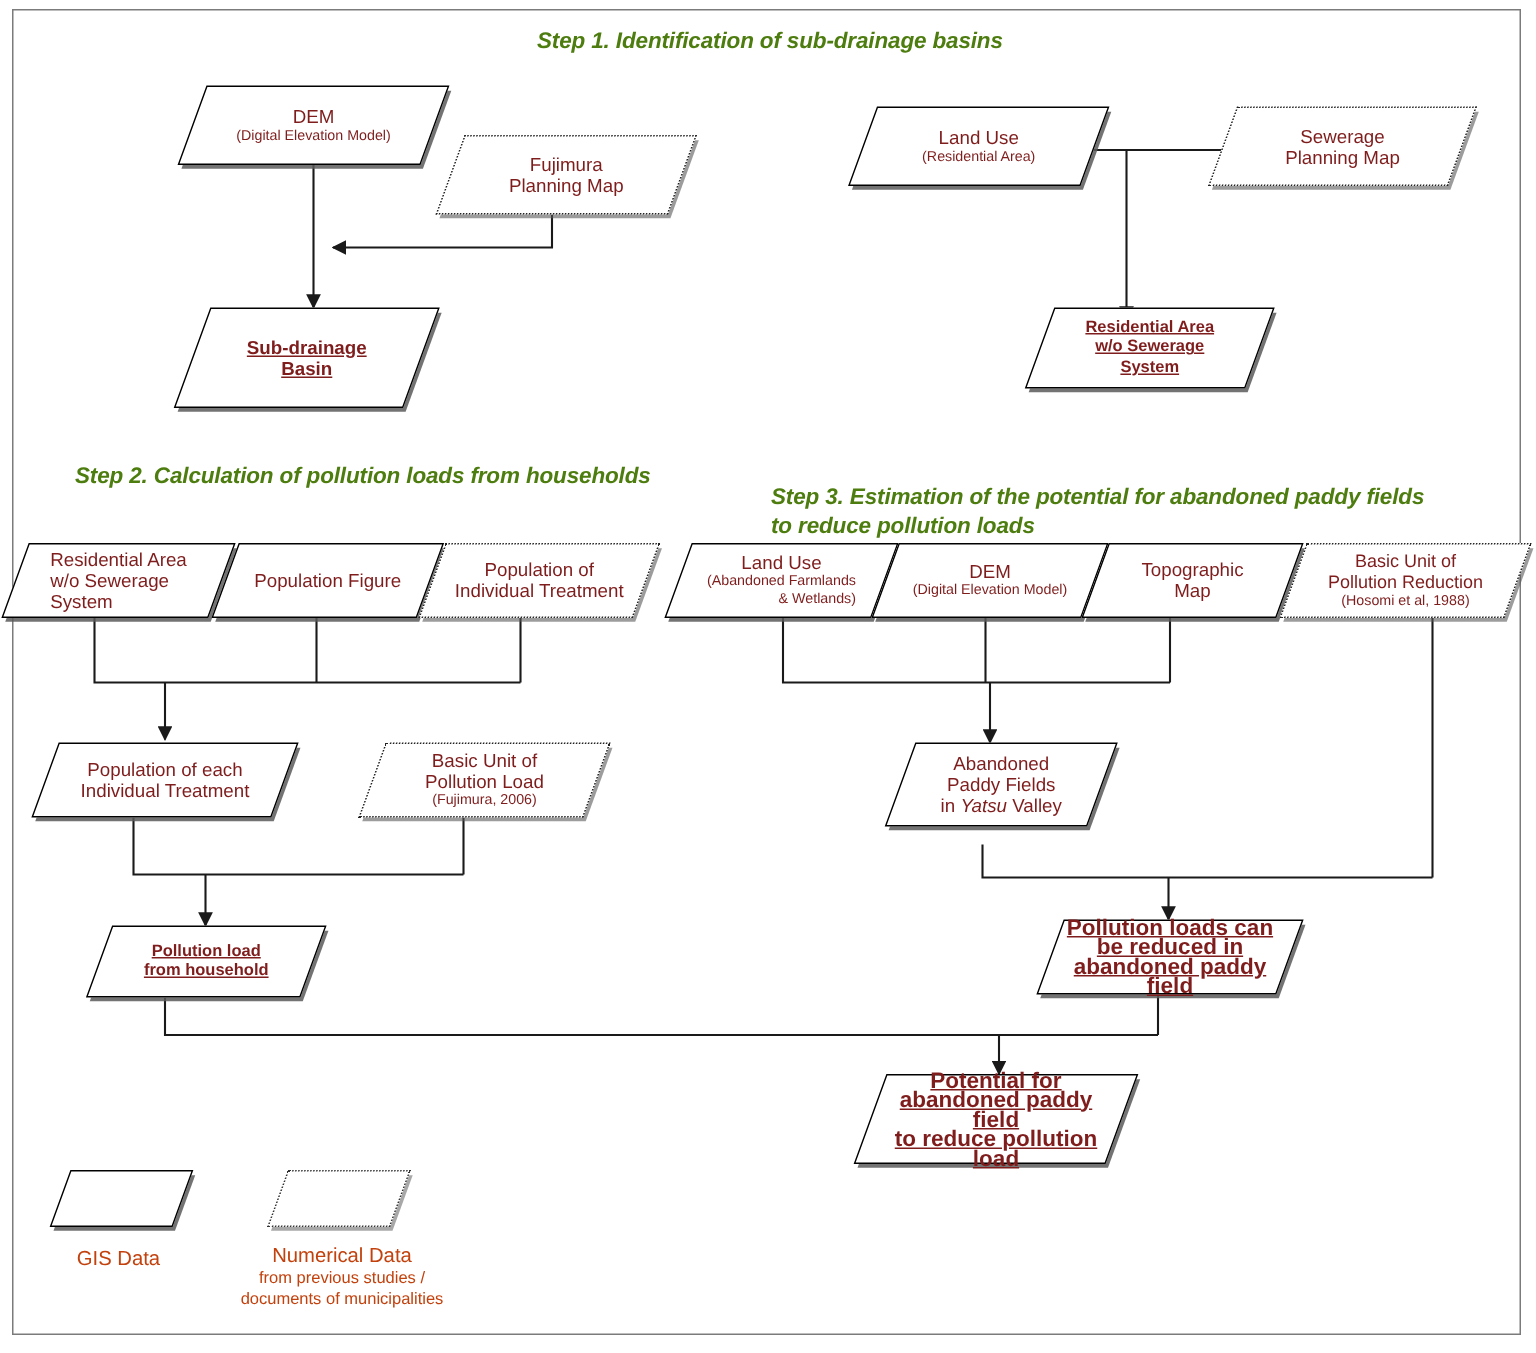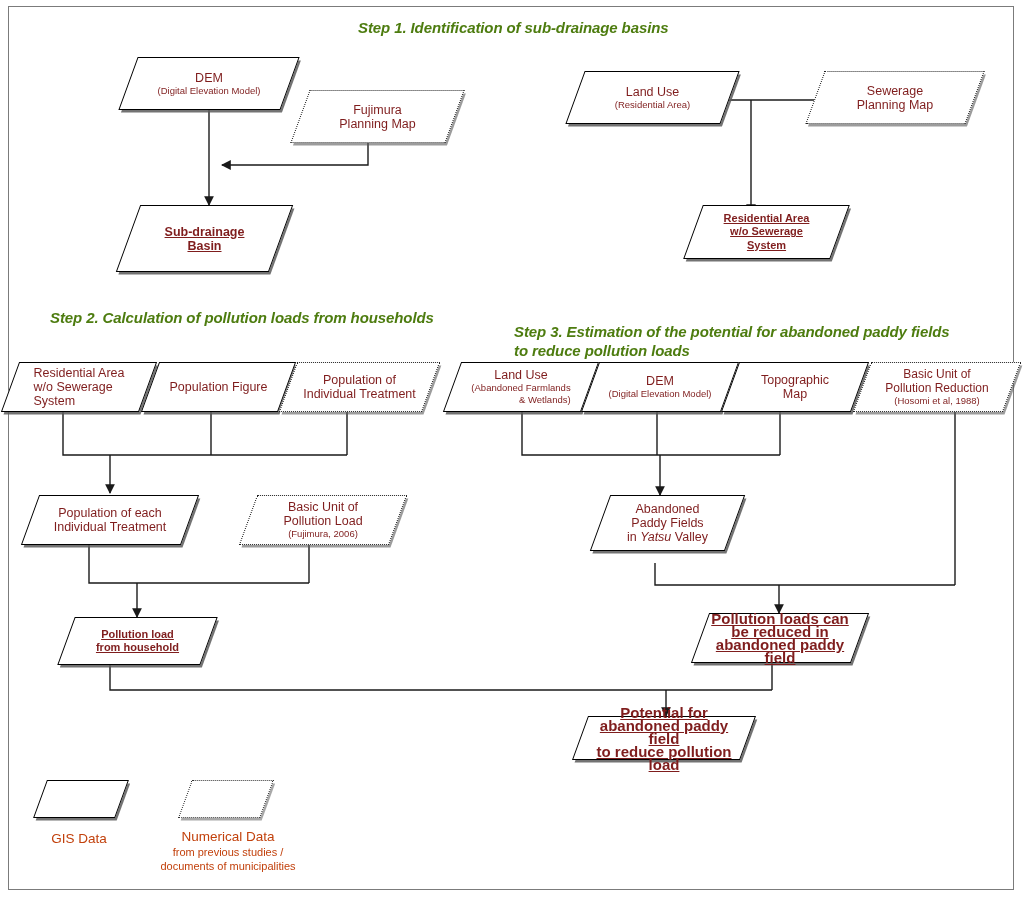--- a/index.html
+++ b/index.html
@@ -274,21 +274,21 @@
       </div>
   </div>
 
   <div class="node solid result tiny" style="left:700px; top:613px; width:160px; height:50px;">
     <div class="shape"></div>
     <div class="label" style="white-space:pre-line;">Pollution loads can
 be reduced in
 abandoned paddy field</div>
   </div>
 
-  <div class="node solid result tiny" style="left:580px; top:716px; width:168px; height:44px;">
+  <div class="node solid result tiny" style="left:580px; top:716px; width:168px; height:60px;">
     <div class="shape"></div>
     <div class="label" style="white-space:pre-line;">Potential for
 abandoned paddy field
 to reduce pollution load</div>
   </div>
 
   <div class="legend-shape solid" style="left:40px; top:780px; width:82px; height:38px;"></div>
   <div class="legend-text" style="left:14px; top:830px; width:130px;">
     <span class="t1">GIS Data</span>
   </div>

